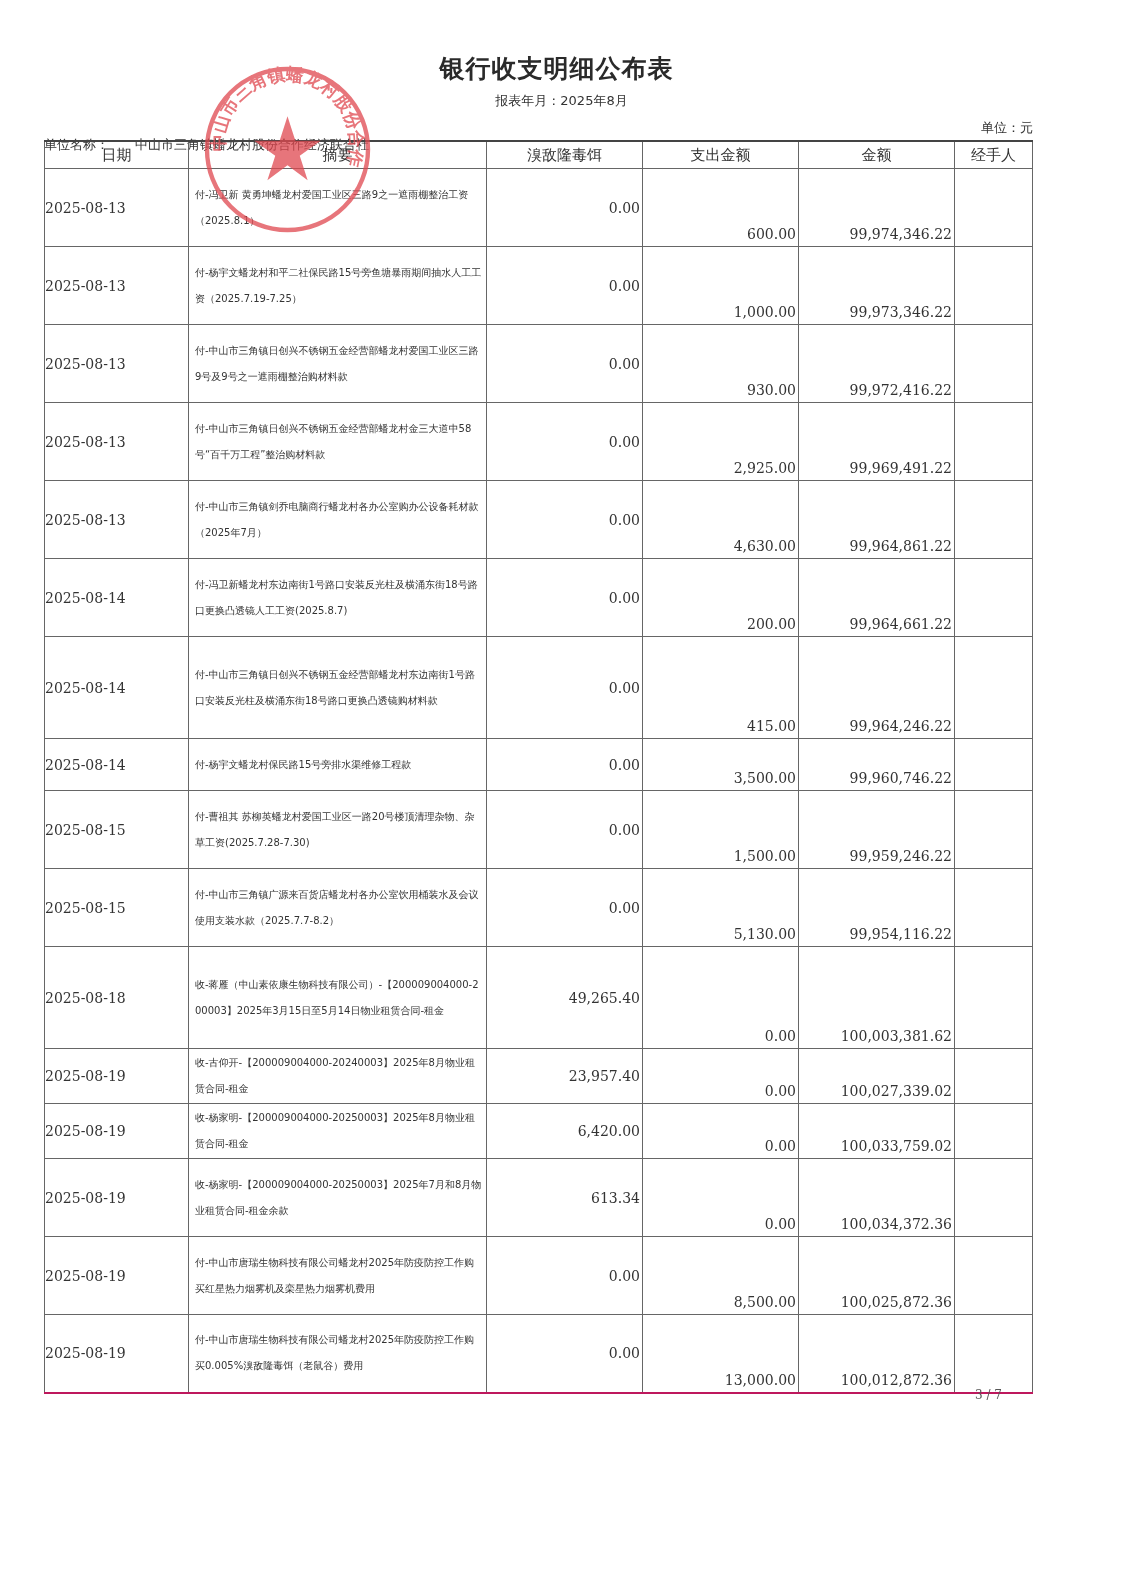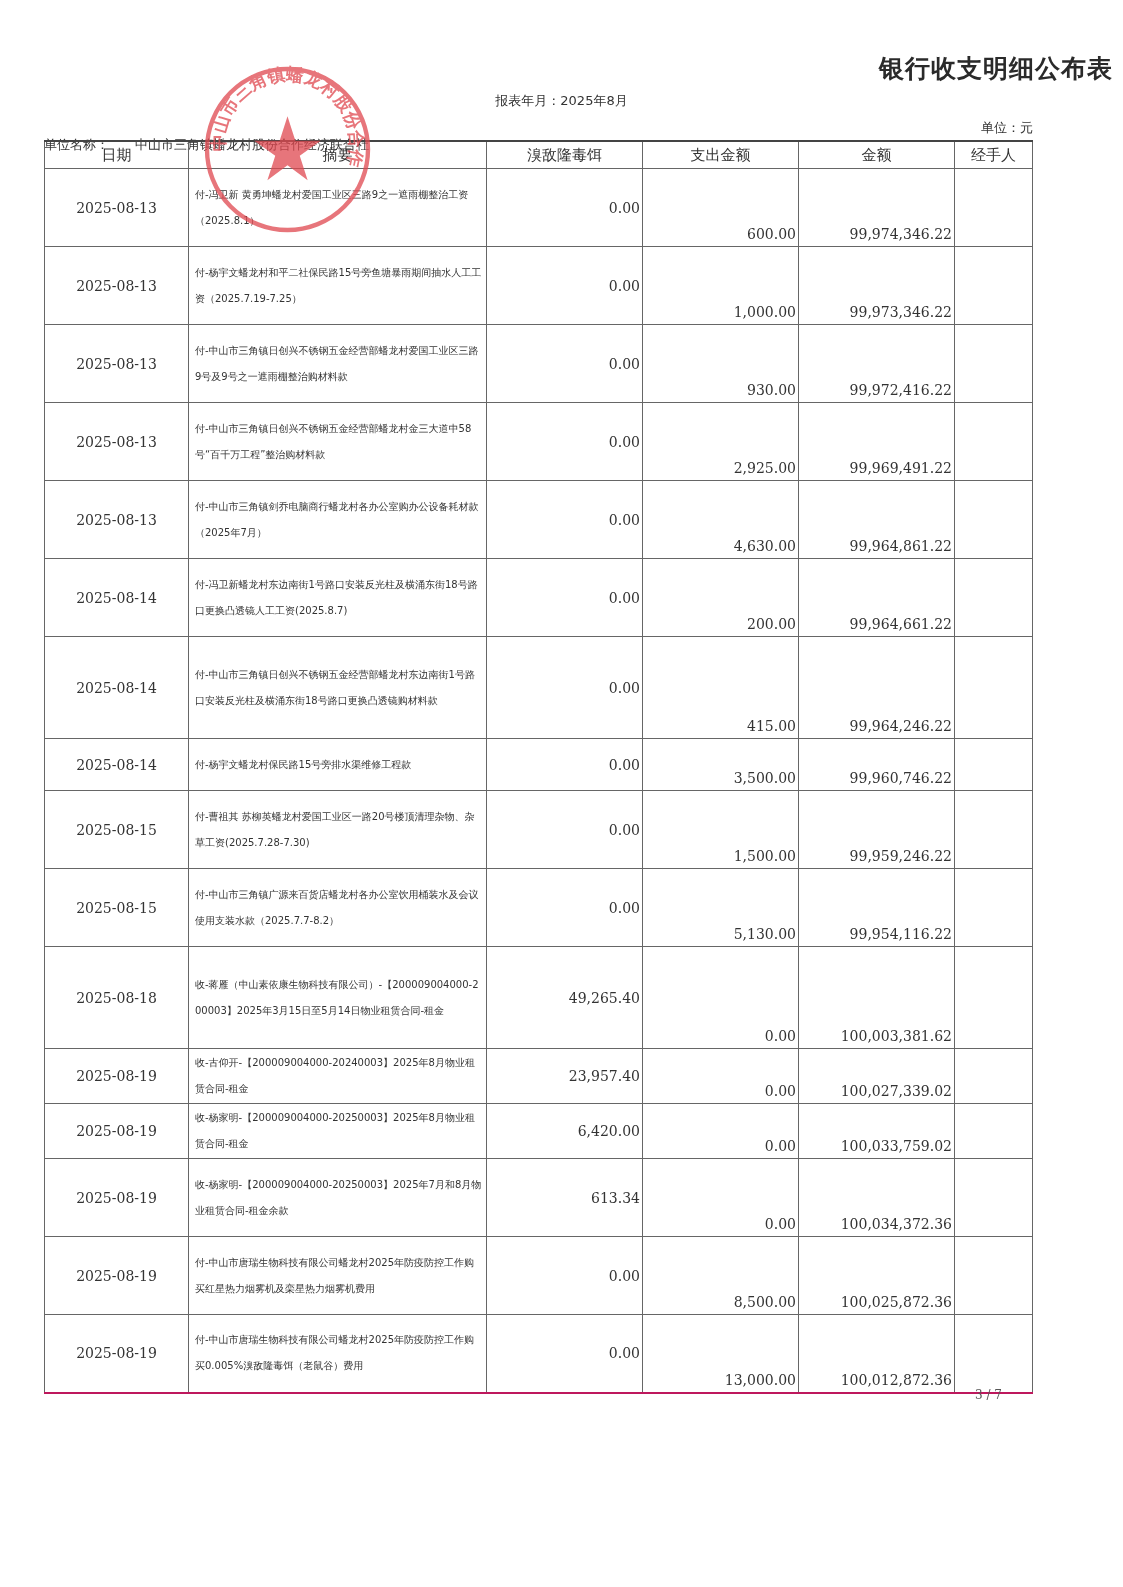--- a/index.html
+++ b/index.html
@@ -3,21 +3,21 @@
   <meta charset="utf-8">
   <style>
     html, body { margin: 0; padding: 0; background: #ffffff; }
     body {
       width: 1123px; height: 1587px; position: relative; overflow: hidden;
       font-family: "DejaVu Serif", "Liberation Serif", serif;
       color: #333;
     }
     .title {
       position: absolute; left: 0; width: 1113px; top: 52px;
-      text-align: right; font-family: Liberation Mono, monospace;
+      text-align: center; font-family: Liberation Mono, monospace;
       font-size: 25px; font-weight: bold; letter-spacing: 1px; color: #2a2a2a;
     }
     .period {
       position: absolute; left: 0; width: 1123px; top: 92px;
       text-align: center; font-family: "DejaVu Sans", sans-serif; font-size: 13px; color: #333;
     }
     .unit-name {
       position: absolute; left: 44px; top: 136px;
       font-family: "DejaVu Sans", sans-serif; font-size: 13px; color: #333;
     }
@@ -32,21 +32,21 @@
       border-bottom: 2px solid #be185d; border-top: 2px solid #444;
     }
     .ledger th, .ledger td {
       border: 1px solid #666; padding: 0;
     }
     .ledger th {
       height: 26px; font-family: "DejaVu Sans", sans-serif; font-weight: normal;
       font-size: 15px; color: #333; text-align: center;
     }
     .ledger td { font-size: 14px; color: #333; vertical-align: middle; }
-    td.date { text-align: center; font-size: 14px; }
+    td.date { text-align: left; font-size: 14px; }
     td.summary {
       font-family: "DejaVu Sans", sans-serif; font-size: 10px; line-height: 26px;
       padding: 1px 4px 1px 6px; word-break: break-all; color: #333;
     }
     td.income { text-align: right; padding-right: 2px; }
     td.expense, td.balance { text-align: right; vertical-align: bottom; padding-right: 2px; padding-bottom: 4px; }
     td.handler { }
     .page-num {
       position: absolute; left: 975px; top: 1388px;
       font-size: 12px; color: #555;

